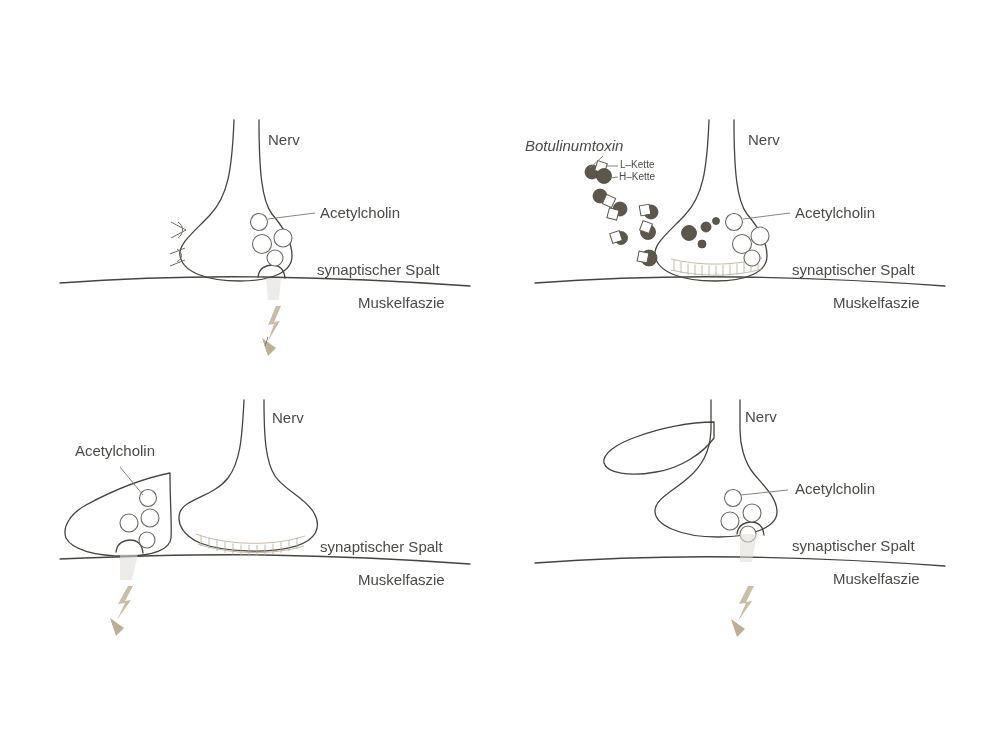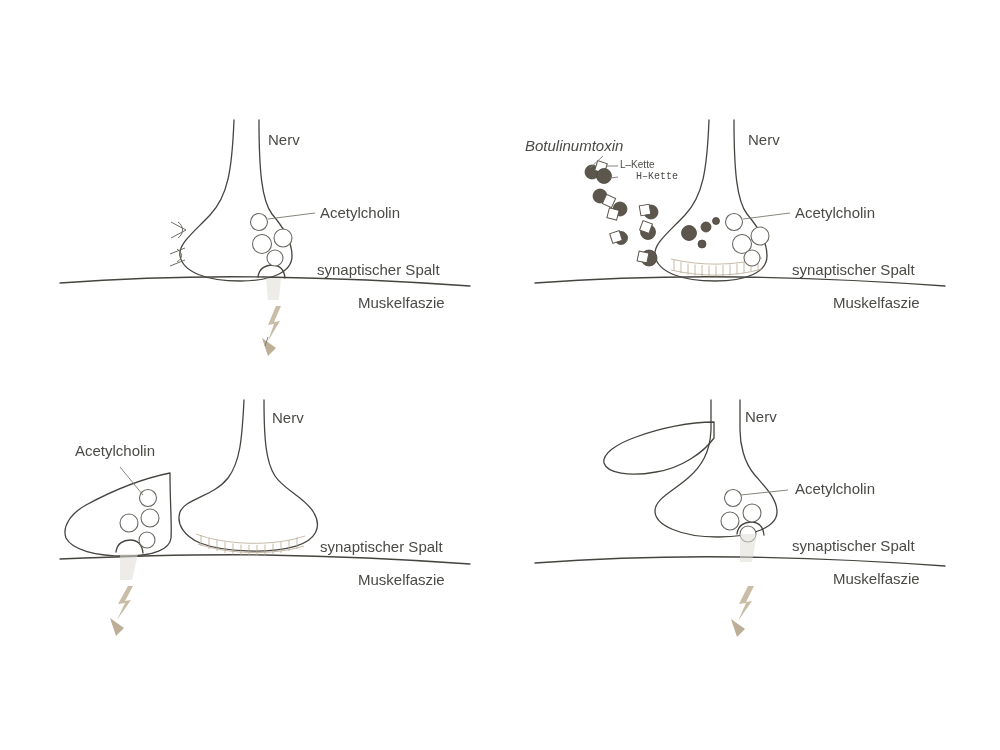--- a/index.html
+++ b/index.html
@@ -245,21 +245,21 @@
   </svg>
 
   <div class="label" style="left:268px; top:132px;">Nerv</div>
   <div class="label" style="left:320px; top:205px;">Acetylcholin</div>
   <div class="label" style="left:317px; top:262px;">synaptischer Spalt</div>
   <div class="label" style="left:358px; top:295px;">Muskelfaszie</div>
 
   <div class="label" style="left:748px; top:132px;">Nerv</div>
   <div class="label" style="left:525px; top:138px;font-style:italic;">Botulinumtoxin</div>
   <div class="label small" style="left:620px; top:160px;">L–Kette</div>
-  <div class="label small" style="left:636px; top:172px;font-family:Liberation Mono, monospace;">H–Kette</div>
+  <div class="label small" style="left:619px; top:172px;">H–Kette</div>
   <div class="label" style="left:795px; top:205px;">Acetylcholin</div>
   <div class="label" style="left:792px; top:262px;">synaptischer Spalt</div>
   <div class="label" style="left:833px; top:295px;">Muskelfaszie</div>
 
   <div class="label" style="left:272px; top:410px;">Nerv</div>
   <div class="label" style="left:75px; top:443px;">Acetylcholin</div>
   <div class="label" style="left:320px; top:539px;">synaptischer Spalt</div>
   <div class="label" style="left:358px; top:572px;">Muskelfaszie</div>
 
   <div class="label" style="left:745px; top:409px;">Nerv</div>

